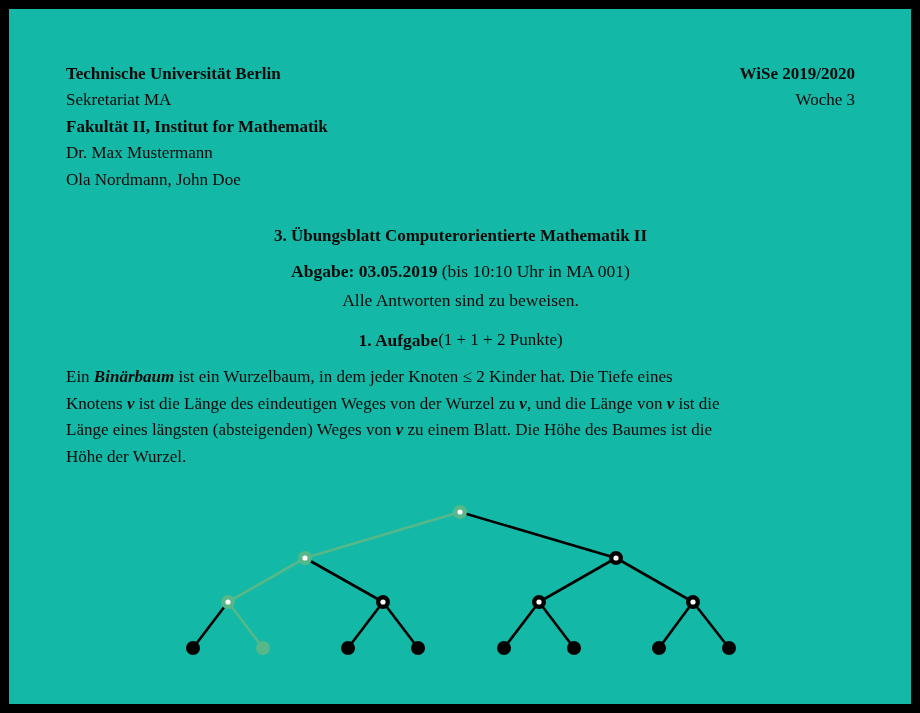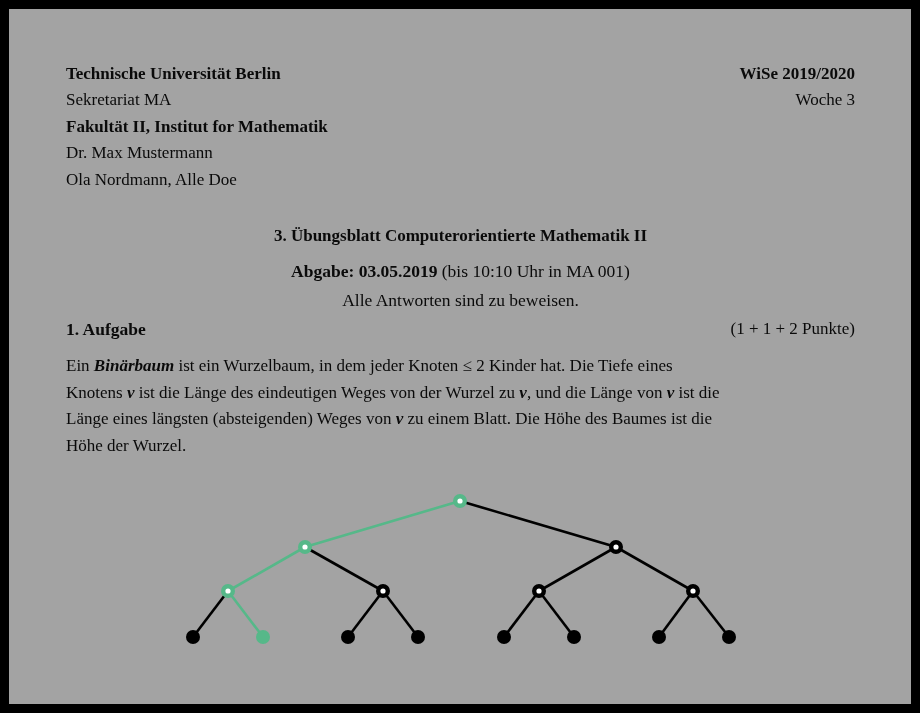--- a/index.html
+++ b/index.html
@@ -1,38 +1,38 @@
 <!DOCTYPE html>
 <html><head>
 <meta charset="utf-8">
 <style>
   html, body { margin: 0; padding: 0; background: #e8e8e8; }
   .page {
     width: 920px; height: 713px;
     box-sizing: border-box;
-    background: #a3a3a3;
+    background: #14b8a6;
     border: 9px solid #000000;
     font-family: "Liberation Serif", serif;
     color: #0a0a0a;
     position: relative;
     overflow: hidden;
   }
   .content { padding: 52px 56px 0 57px; }
 
   .doc-header { display: flex; justify-content: space-between; align-items: flex-start; }
   .hdr-line { font-size: 17px; line-height: 26.4px; white-space: nowrap; }
   .hdr-right { text-align: right; }
   .bold { font-weight: bold; }
 
   .title-block { text-align: center; margin-top: 29px; }
   .doc-title { font-size: 17px; font-weight: bold; line-height: 27px; }
   .deadline { font-size: 17.5px; margin-top: 9px; line-height: 26px; }
   .note { font-size: 17.5px; font-weight: normal; margin-top: 3px; line-height: 26px; }
 
-  .exercise-head { display: flex; justify-content: space-between; margin-top: 6px; }
+  .exercise-head { display: flex; justify-content: center; margin-top: 17px; }
   .exercise-title { font-size: 17.5px; font-weight: bold; }
   .exercise-points { font-size: 17px; }
 
   .exercise-body { font-size: 17px; margin-top: 13px; }
   .exercise-body .body-line { line-height: 26.6px; }
   .exercise-body i { font-style: italic; font-weight: bold; }
 
   .tree-wrap { margin-top: 24px; text-align: center; }
   svg.tree { display: inline-block; }
 </style>
@@ -41,21 +41,21 @@
 
 <div class="page">
   <div class="content">
 
     <div class="doc-header">
       <div class="hdr-left">
         <div class="hdr-line bold">Technische Universität Berlin</div>
         <div class="hdr-line">Sekretariat MA</div>
         <div class="hdr-line bold">Fakultät II, Institut for Mathematik</div>
         <div class="hdr-line">Dr. Max Mustermann</div>
-        <div class="hdr-line">Ola Nordmann, Alle Doe</div>
+        <div class="hdr-line">Ola Nordmann, John Doe</div>
       </div>
       <div class="hdr-right">
         <div class="hdr-line bold">WiSe 2019/2020</div>
         <div class="hdr-line">Woche 3</div>
       </div>
     </div>
 
     <div class="title-block">
       <div class="doc-title">3. Übungsblatt Computerorientierte Mathematik II</div>
       <div class="deadline"><span class="bold">Abgabe: 03.05.2019</span><span> (bis 10:10 Uhr in MA 001)</span></div>

